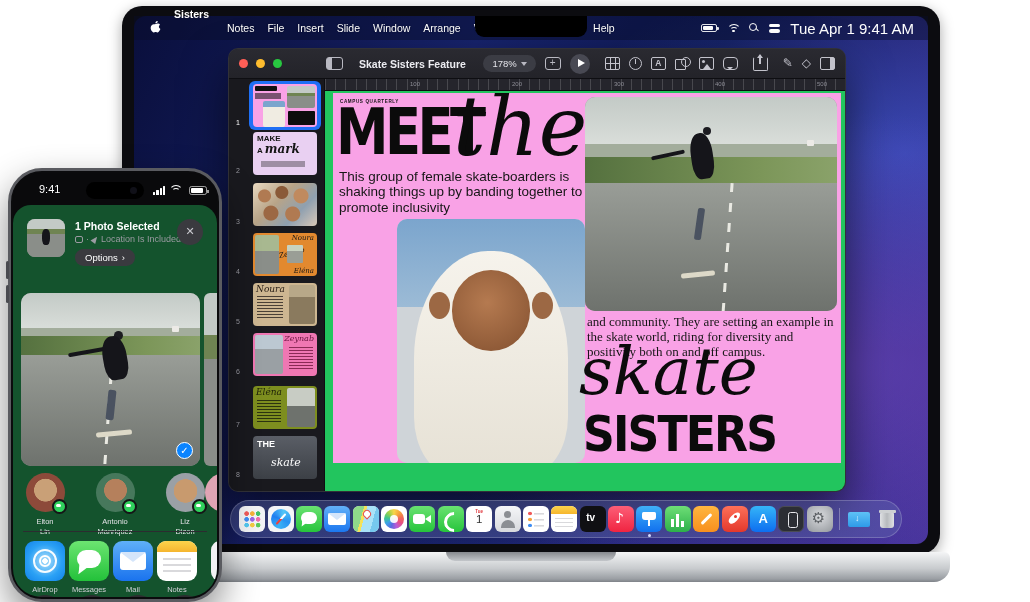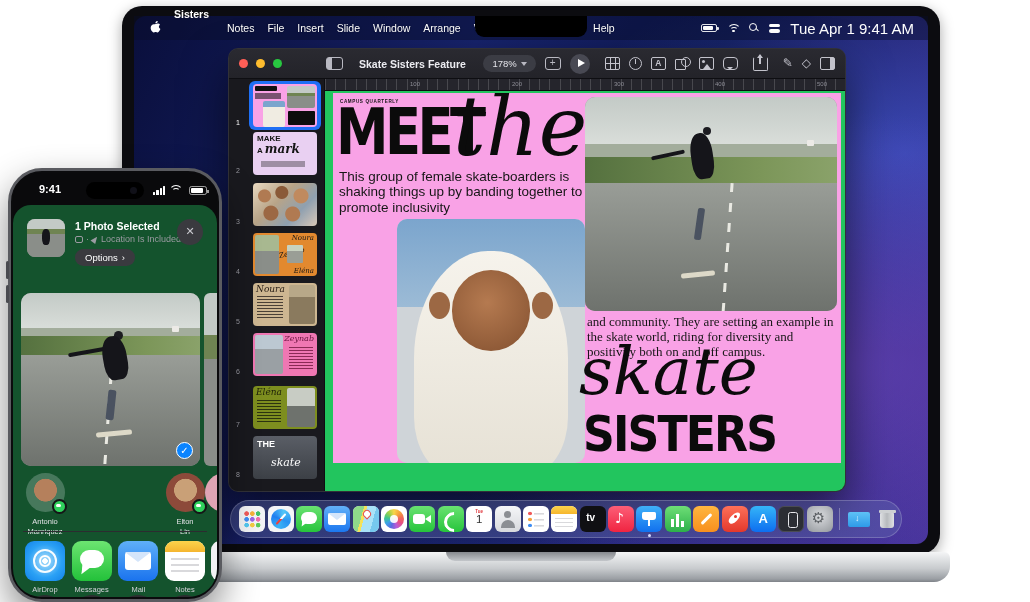--- a/index.html
+++ b/index.html
@@ -187,21 +187,21 @@
   .dk-downloads::before{content:"";position:absolute;left:2px;top:6px;width:22px;height:15px;background:linear-gradient(#5ec1f6,#2e9ae8);border-radius:2px}
   .dk-downloads::after{content:"↓";position:absolute;left:9px;top:7px;font-size:9px;color:#eaf5fd;font-weight:bold}
   .dk-trash::before{content:"";position:absolute;left:6px;top:6px;width:14px;height:16px;background:linear-gradient(90deg,#dfe1e4,#b6b9bd 50%,#dfe1e4);border-radius:2px 2px 3px 3px}
   .dk-trash::after{content:"";position:absolute;left:4.5px;top:4px;width:17px;height:2.5px;background:#cdd0d3;border-radius:1px}
 
   
   .phone{position:absolute;left:8px;top:168px;width:214px;height:434px;background:#0b0b0d;border:3px solid #5a5b60;border-radius:34px;box-shadow:0 16px 36px rgba(0,0,0,.45)}
   .p-btn{position:absolute;left:-5px;width:3px;background:#4a4b50;border-radius:2px}
   .p-screen{position:absolute;left:13px;top:173px;width:204px;height:424px;border-radius:28px;overflow:hidden;background:#0a0a0c}
   .p-status{position:absolute;left:0;top:9px;width:100%;height:16px;color:#fff}
-  .p-time{position:absolute;left:26px;top:1px;font-size:11px;font-weight:bold}
+  .p-time{position:absolute;left:26px;top:1px;font-size:11px;font-weight:normal}
   .island{position:absolute;left:73px;top:0;width:58px;height:17px;background:#000;border-radius:9px}
   .island i{position:absolute;right:7px;top:5px;width:7px;height:7px;border-radius:50%;background:#101018}
   .p-sig{position:absolute;right:52px;top:4px;display:flex;align-items:flex-end;gap:1px}
   .p-sig i{width:2.2px;background:#fff;border-radius:.5px}
   .p-wifi{position:absolute;right:36px;top:3px;width:12px;height:9px}
   .p-wifi::before{content:"";position:absolute;left:0;top:0;width:12px;height:12px;border:1.5px solid transparent;border-top-color:#fff;border-radius:50%}
   .p-wifi::after{content:"";position:absolute;left:3px;top:3px;width:6px;height:6px;border:1.5px solid transparent;border-top-color:#fff;border-radius:50%}
   .p-batt{position:absolute;right:10px;top:4px;width:18px;height:9px;border:1px solid rgba(255,255,255,.6);border-radius:2.5px}
   .p-batt::before{content:"";position:absolute;left:1px;top:1px;bottom:1px;width:12px;background:#fff;border-radius:1px}
   .p-batt::after{content:"";position:absolute;right:-3px;top:2.5px;width:2px;height:3px;background:rgba(255,255,255,.6)}
@@ -221,21 +221,21 @@
   .av{width:39px;height:39px;border-radius:50%;position:relative}
   .av-antonio{background:radial-gradient(circle at 50% 44%,#b5805c 0 38%,#47785c 40%)}
   .av-elton{background:radial-gradient(circle at 50% 44%,#c9a077 0 38%,#8d4a3a 40%)}
   .av-christine{background:radial-gradient(circle at 50% 44%,#b8875f 0 38%,#eec2d2 40%)}
   .av-liz{background:radial-gradient(circle at 50% 46%,#c89a6e 0 40%,#9aa0a6 42%)}
   .av-badge{position:absolute;right:-2px;bottom:-2px;width:15px;height:15px;border-radius:50%;background:#2fd05c;border:2.5px solid #151517}
   .av-badge::before{content:"";position:absolute;left:2.5px;top:2.8px;width:5px;height:3.6px;background:#fff;border-radius:2px}
   .c-name{margin-top:5px;font-size:7.5px;line-height:1.3;color:#e2e2e7;text-align:center}
   .av-part{position:absolute;right:-8px;top:268px;width:20px;height:39px;border-radius:20px 0 0 20px;background:#e0a4b4}
   .p-div{position:absolute;left:10px;top:326px;width:184px;height:1px;background:#2c2c30}
-  .apps{position:absolute;left:0;top:336px;width:100%;display:flex;justify-content:space-between;padding:0 10px}
+  .apps{position:absolute;left:0;top:336px;width:100%;display:flex;padding:0 10px}
   .appcol{width:44px;display:flex;flex-direction:column;align-items:center}
   .app{width:40px;height:40px;border-radius:9px;position:relative}
   .a-label{margin-top:4px;font-size:7.5px;color:#d4d4da}
   .app-airdrop{background:radial-gradient(circle at 50% 50%,#8ed0fa 0 16%,#2ba1f5 58%,#1181e8)}
   .app-airdrop::before{content:"";position:absolute;inset:8px;border:2px solid rgba(255,255,255,.95);border-radius:50%}
   .app-airdrop::after{content:"";position:absolute;inset:14px;border:2px solid #fff;border-radius:50%;background:radial-gradient(circle,#fff 0 2.5px,transparent 3px)}
   .app-messages{background:linear-gradient(180deg,#6ce571,#23c13a)}
   .app-messages::before{content:"";position:absolute;left:8px;top:9px;width:24px;height:18px;background:#fff;border-radius:9px}
   .app-messages::after{content:"";position:absolute;left:10px;top:24px;border:5px solid transparent;border-top-color:#fff;border-left-color:#fff;transform:rotate(8deg)}
   .app-mail{background:linear-gradient(180deg,#5fb0f8,#1a73ee)}
@@ -525,35 +525,44 @@
         <div class="sk-arm" style="left:26%;top:33%;width:38px;height:4px;transform:rotate(-10deg)"></div>
         <div class="sk-body" style="left:46%;top:25%;width:24px;height:44px;transform:rotate(-10deg)"></div>
         <div class="sk-leg" style="left:48%;top:56%;width:8px;height:30px;transform:rotate(6deg)"></div>
         <div class="sk-board" style="left:42%;top:80%;width:36px;height:5px;transform:rotate(-5deg)"></div>
         <div class="p-check">✓</div>
       </div>
       <div class="sh-photo2"></div>
 
       <div class="contacts">
         <div class="contact">
+          <div class="av av-elton">
+              <span class="av-badge"></span>
+            </div>
+          <div class="c-name">
+              <div>Elton</div>
+              <div>Lin</div>
+            </div>
+        </div>
+        <div class="contact">
           <div class="av av-antonio">
               <span class="av-badge"></span>
             </div>
           <div class="c-name">
               <div>Antonio</div>
               <div>Manriquez</div>
             </div>
         </div>
         <div class="contact">
-          <div class="av av-elton">
+          <div class="av av-liz">
               <span class="av-badge"></span>
             </div>
           <div class="c-name">
-              <div>Elton</div>
-              <div>Lin</div>
+              <div>Liz</div>
+              <div>Dizon</div>
             </div>
         </div>
       </div>
       <div class="av-part"></div>
 
       <div class="p-div"></div>
 
       <div class="apps">
         <div class="appcol">
           <div class="app app-airdrop"></div>

